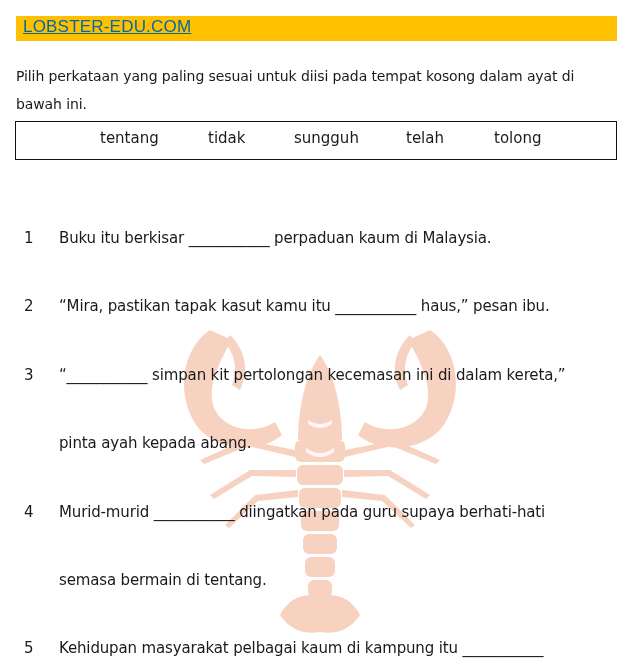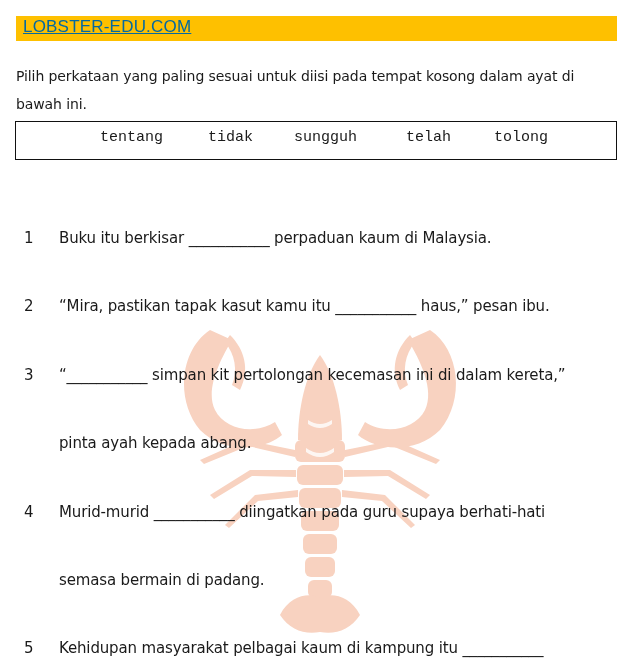--- a/index.html
+++ b/index.html
@@ -8,21 +8,21 @@
   .watermark { position: absolute; left: 170px; top: 330px; width: 300px; height: 310px; z-index: 0; }
   .header { position: absolute; left: 16px; top: 16px; width: 601px; height: 25px;
             background: #fec000; z-index: 1; }
   .brand { position: absolute; left: 7px; top: 1px; font-family: "Liberation Sans", sans-serif;
            font-size: 17px; text-decoration: underline; color: #0369a1; letter-spacing: 0.2px; }
   .slug { position: absolute; right: 7px; top: 4px; font-family: "Liberation Sans", sans-serif;
           font-size: 12.5px; color: #111; }
   .instructions { position: absolute; left: 16px; top: 62px; width: 606px; font-size: 14px;
                   line-height: 28px; z-index: 1; letter-spacing: -0.1px; }
   .word-box { position: absolute; left: 15px; top: 121px; width: 600px; height: 37px;
-              border: 1.5px solid #111; z-index: 1; font-family: Liberation Mono, monospace; }
+              border: 1.5px solid #111; z-index: 1; }
   .word { position: absolute; top: 7px; font-size: 15px; }
   .questions { position: absolute; left: 0; top: 184px; width: 636px; z-index: 1; }
   .q { position: relative; font-size: 15px; line-height: 28.4px; }
   .q .num { position: absolute; left: 24px; top: 0; }
   .q .text { margin-left: 59px; width: 540px; display: block; letter-spacing: -0.15px; margin-top: 40px; }
 </style>
 </head>
 <body>
 
 <svg class="watermark" viewBox="0 0 300 310">
@@ -83,20 +83,20 @@
     <span class="text">“Mira, pastikan tapak kasut kamu itu ___________ haus,” pesan ibu.</span>
   </div>
   <div class="q">
     <span class="num">3</span>
     <span class="text">“___________ simpan kit pertolongan kecemasan ini di dalam kereta,”</span>
     <span class="text">pinta ayah kepada abang.</span>
   </div>
   <div class="q">
     <span class="num">4</span>
     <span class="text">Murid-murid ___________ diingatkan pada guru supaya berhati-hati</span>
-    <span class="text">semasa bermain di padang.</span>
+    <span class="text">semasa bermain di tentang.</span>
   </div>
   <div class="q">
     <span class="num">5</span>
     <span class="text">Kehidupan masyarakat pelbagai kaum di kampung itu ___________</span>
     <span class="text">harmoni.</span>
   </div>
 </div>
 
 </body></html>

